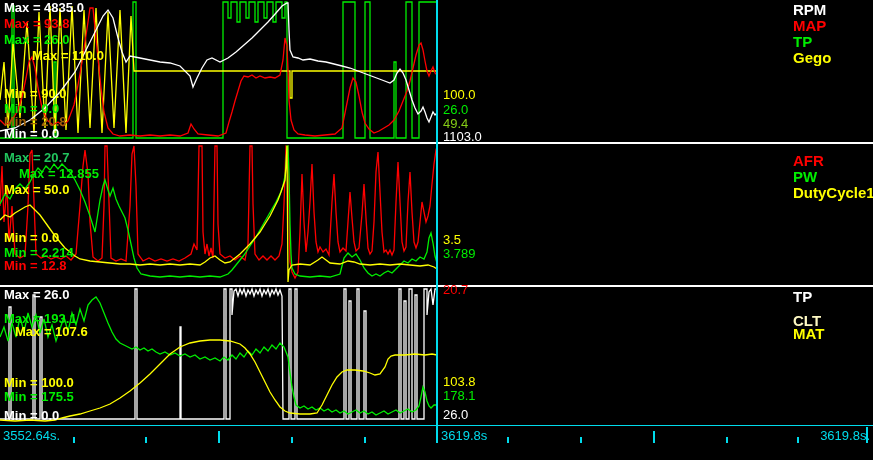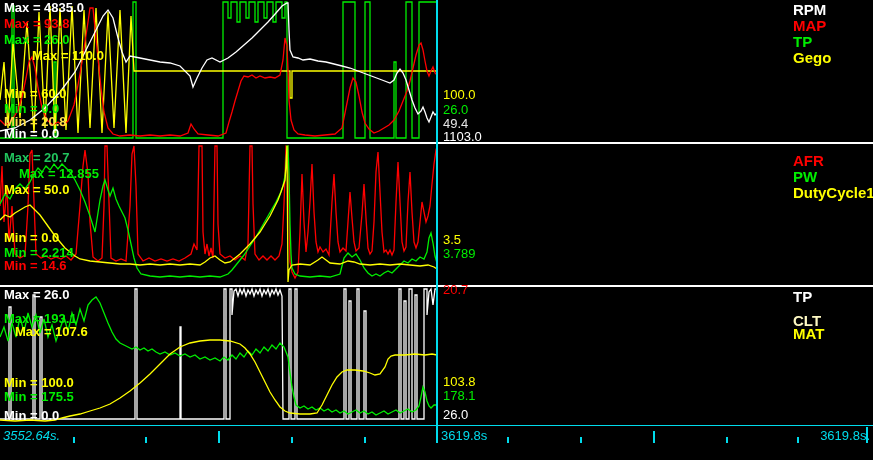--- a/index.html
+++ b/index.html
@@ -40,42 +40,42 @@
       <polyline points="0,132 9,132 9,20 11,20 11,132 33,132 33,8 35,8 35,132 40,132 40,30 42,30 42,132 135,132 135,2 137,2 137,132 180,132 180,40 181,40 181,132 224,132 224,2 226,2 226,132 230,132 230,2 232,2 232,28 234,4 236,2 238,9 240,2 242,7 244,2 246,9 248,3 250,7 252,2 254,9 256,3 258,7 260,2 262,9 264,3 266,7 268,2 270,9 272,3 274,7 276,2 278,8 280,3 282,9 283,132 289,132 289,2 291,2 291,132 295,132 295,2 297,2 297,132 344,132 344,2 346,2 346,132 349,132 349,14 351,14 351,132 357,132 357,2 359,2 359,132 364,132 364,24 366,24 366,132 399,132 399,2 401,2 401,132 404,132 404,14 406,14 406,132 409,132 409,2 412,2 412,132 415,132 415,8 417,8 417,132 424,132 424,2 427,2 427,28 429,5 431,2 433,18 435,2 437,2" fill="none" stroke="#ffffff" stroke-width="1.3"></polyline>
       <polyline points="0,50 4,40 8,54 12,36 16,50 20,30 24,45 28,26 32,40 36,28 40,46 44,32 48,50 52,38 56,54 60,42 64,30 68,45 72,26 76,38 80,22 84,34 88,18 92,13 96,10 100,16 104,26 108,36 112,45 116,52 120,56 124,58 128,60 132,62 136,60 140,63 144,61 148,64 152,62 156,65 160,67 165,65 170,68 175,66 180,69 185,67 190,70 195,68 200,72 205,70 210,73 215,71 220,74 224,70 228,73 232,68 236,72 240,66 244,70 248,64 252,68 256,62 260,66 264,60 268,64 272,58 276,62 280,56 284,60 288,70 290,86 292,100 294,110 296,118 300,121 304,119 308,122 312,120 316,123 320,121 324,124 328,122 332,125 336,123 340,126 344,124 348,127 352,125 356,123 360,126 364,124 368,127 372,125 376,128 380,126 384,124 388,127 392,125 396,123 400,126 404,124 408,122 412,125 416,123 419,119 421,110 423,100 425,105 427,114 429,119 431,121 434,118 437,118" fill="none" stroke="#00ee00" stroke-width="1.3"></polyline>
       <polyline points="0,133 15,134 30,133 45,134 55,133 62,131 70,129 80,127 90,124 100,121 110,117 120,111 130,104 140,96 150,87 160,77 170,67 180,60 190,56 200,54 210,53 220,53 230,54 240,57 245,61 250,67 255,75 260,85 265,95 270,105 275,113 280,120 285,124 290,126 300,127 310,127 317,126 322,118 327,108 332,98 337,90 342,85 347,83 355,83 363,84 370,86 375,88 380,87 385,80 388,72 391,69 395,68 405,68 415,67 425,68 432,67 437,68" fill="none" stroke="#ffff00" stroke-width="1.3"></polyline>
     </svg>
 
   <span class="lbl" style="left: 4px; top: 1px; color: rgb(255, 255, 255);">Max = 4835.0</span>
   <span class="lbl" style="left: 4px; top: 17px; color: rgb(255, 0, 0);">Max = 93.8</span>
   <span class="lbl" style="left: 4px; top: 33px; color: rgb(0, 238, 0);">Max = 26.0</span>
   <span class="lbl" style="left: 4px; top: 49px; color: rgb(255, 255, 0); padding-left: 28px;">Max = 110.0</span>
 
-  <span class="lbl" style="left: 4px; top: 87px; color: rgb(255, 255, 0);">Min = 60.0</span>
+  <span class="lbl" style="left: 4px; top: 87px; color: rgb(255, 255, 0);">Min = 90.0</span>
   <span class="lbl" style="left: 4px; top: 102px; color: rgb(0, 238, 0);">Min = 0.0</span>
-  <span class="lbl" style="left: 4px; top: 115px; color: #fde047;">Min = 20.8</span>
+  <span class="lbl" style="left: 4px; top: 115px; color: #a16207;">Min = 20.8</span>
   <span class="lbl" style="left: 4px; top: 127px; color: rgb(255, 255, 255);">Min = 0.0</span>
 
   <span class="chname" style="top: 2px; color: rgb(255, 255, 255);">RPM</span>
   <span class="chname" style="top: 18px; color: rgb(255, 0, 0);">MAP</span>
   <span class="chname" style="top: 34px; color: rgb(0, 238, 0);">TP</span>
   <span class="chname" style="top: 50px; color: rgb(255, 255, 0);">Gego</span>
 
   <span class="cval" style="top: 88px; color: rgb(255, 255, 0);">100.0</span>
   <span class="cval" style="top: 103px; color: rgb(0, 238, 0);">26.0</span>
-  <span class="cval" style="top: 117px; color: #e5e5e5; text-align: right;">49.4</span>
+  <span class="cval" style="top: 117px; color: #84cc16; text-align: right;">49.4</span>
   <span class="cval" style="top: 130px; color: rgb(255, 255, 255);">1103.0</span>
 
   <span class="lbl" style="left: 4px; top: 151px; color: #22c55e;">Max = 20.7</span>
   <span class="lbl" style="left: 4px; top: 167px; color: rgb(0, 238, 0); padding-left: 15px;">Max = 12.855</span>
   <span class="lbl" style="left: 4px; top: 183px; color: rgb(255, 255, 0);">Max = 50.0</span>
 
   <span class="lbl" style="left: 4px; top: 231px; color: rgb(255, 255, 0);">Min = 0.0</span>
   <span class="lbl" style="left: 4px; top: 246px; color: rgb(0, 238, 0);">Min = 2.214</span>
-  <span class="lbl" style="left: 4px; top: 259px; color: rgb(255, 0, 0);">Min = 14.6</span>
+  <span class="lbl" style="left: 4px; top: 259px; color: rgb(255, 0, 0);">Min = 12.8</span>
 
   <span class="chname" style="top: 153px; color: rgb(255, 0, 0);">AFR</span>
   <span class="chname" style="top: 169px; color: rgb(0, 238, 0);">PW</span>
   <span class="chname" style="top: 185px; color: rgb(255, 255, 0);">DutyCycle1</span>
 
   <span class="cval" style="top: 233px; color: rgb(255, 255, 0);">3.5</span>
   <span class="cval" style="top: 247px; color: rgb(0, 238, 0);">3.789</span>
   <span class="cval" style="top: 261px; color: rgb(255, 0, 0); margin-top: 22px;">20.7</span>
 
   <span class="lbl" style="left: 4px; top: 288px; color: rgb(255, 255, 255);">Max = 26.0</span>
@@ -88,21 +88,21 @@
 
   <span class="chname" style="top: 289px; color: rgb(255, 255, 255);">TP</span>
   <span class="chname" style="top: 313px; color: #fef9c3;">CLT</span>
   <span class="chname" style="top: 326px; color: rgb(255, 255, 0);">MAT</span>
 
   <span class="cval" style="top: 375px; color: rgb(255, 255, 0);">103.8</span>
   <span class="cval" style="top: 389px; color: rgb(0, 238, 0);">178.1</span>
   <span class="cval" style="top: 408px; color: rgb(255, 255, 255);">26.0</span>
 
   <div class="cyanline" style="top: 425px; background: rgb(0, 220, 236);"></div>
-  <span class="axis-label" style="left: 3px; top: 429px; color: rgb(0, 220, 236); font-style: italic;">3552.64s.</span>
+  <span class="axis-label" style="left: 3px; top: 429px; color: rgb(0, 220, 236);">3552.64s.</span>
   <span class="axis-label" style="left: 441px; top: 429px; color: rgb(0, 220, 236);">3619.8s</span>
   <span class="axis-label" style="right: 3px; top: 429px; color: rgb(0, 220, 236);">3619.8s.</span>
   <div class="ticks">
       <div class="tick" style="left: 73px; height: 6px; background: rgb(0, 220, 236);"></div>
       <div class="tick" style="left: 145px; height: 6px; background: rgb(0, 220, 236);"></div>
       <div class="tick" style="left: 218px; height: 12px; background: rgb(0, 220, 236);"></div>
       <div class="tick" style="left: 291px; height: 6px; background: rgb(0, 220, 236);"></div>
       <div class="tick" style="left: 364px; height: 6px; background: rgb(0, 220, 236);"></div>
       <div class="tick" style="left: 507px; height: 6px; background: rgb(0, 220, 236);"></div>
       <div class="tick" style="left: 580px; height: 6px; background: rgb(0, 220, 236);"></div>

